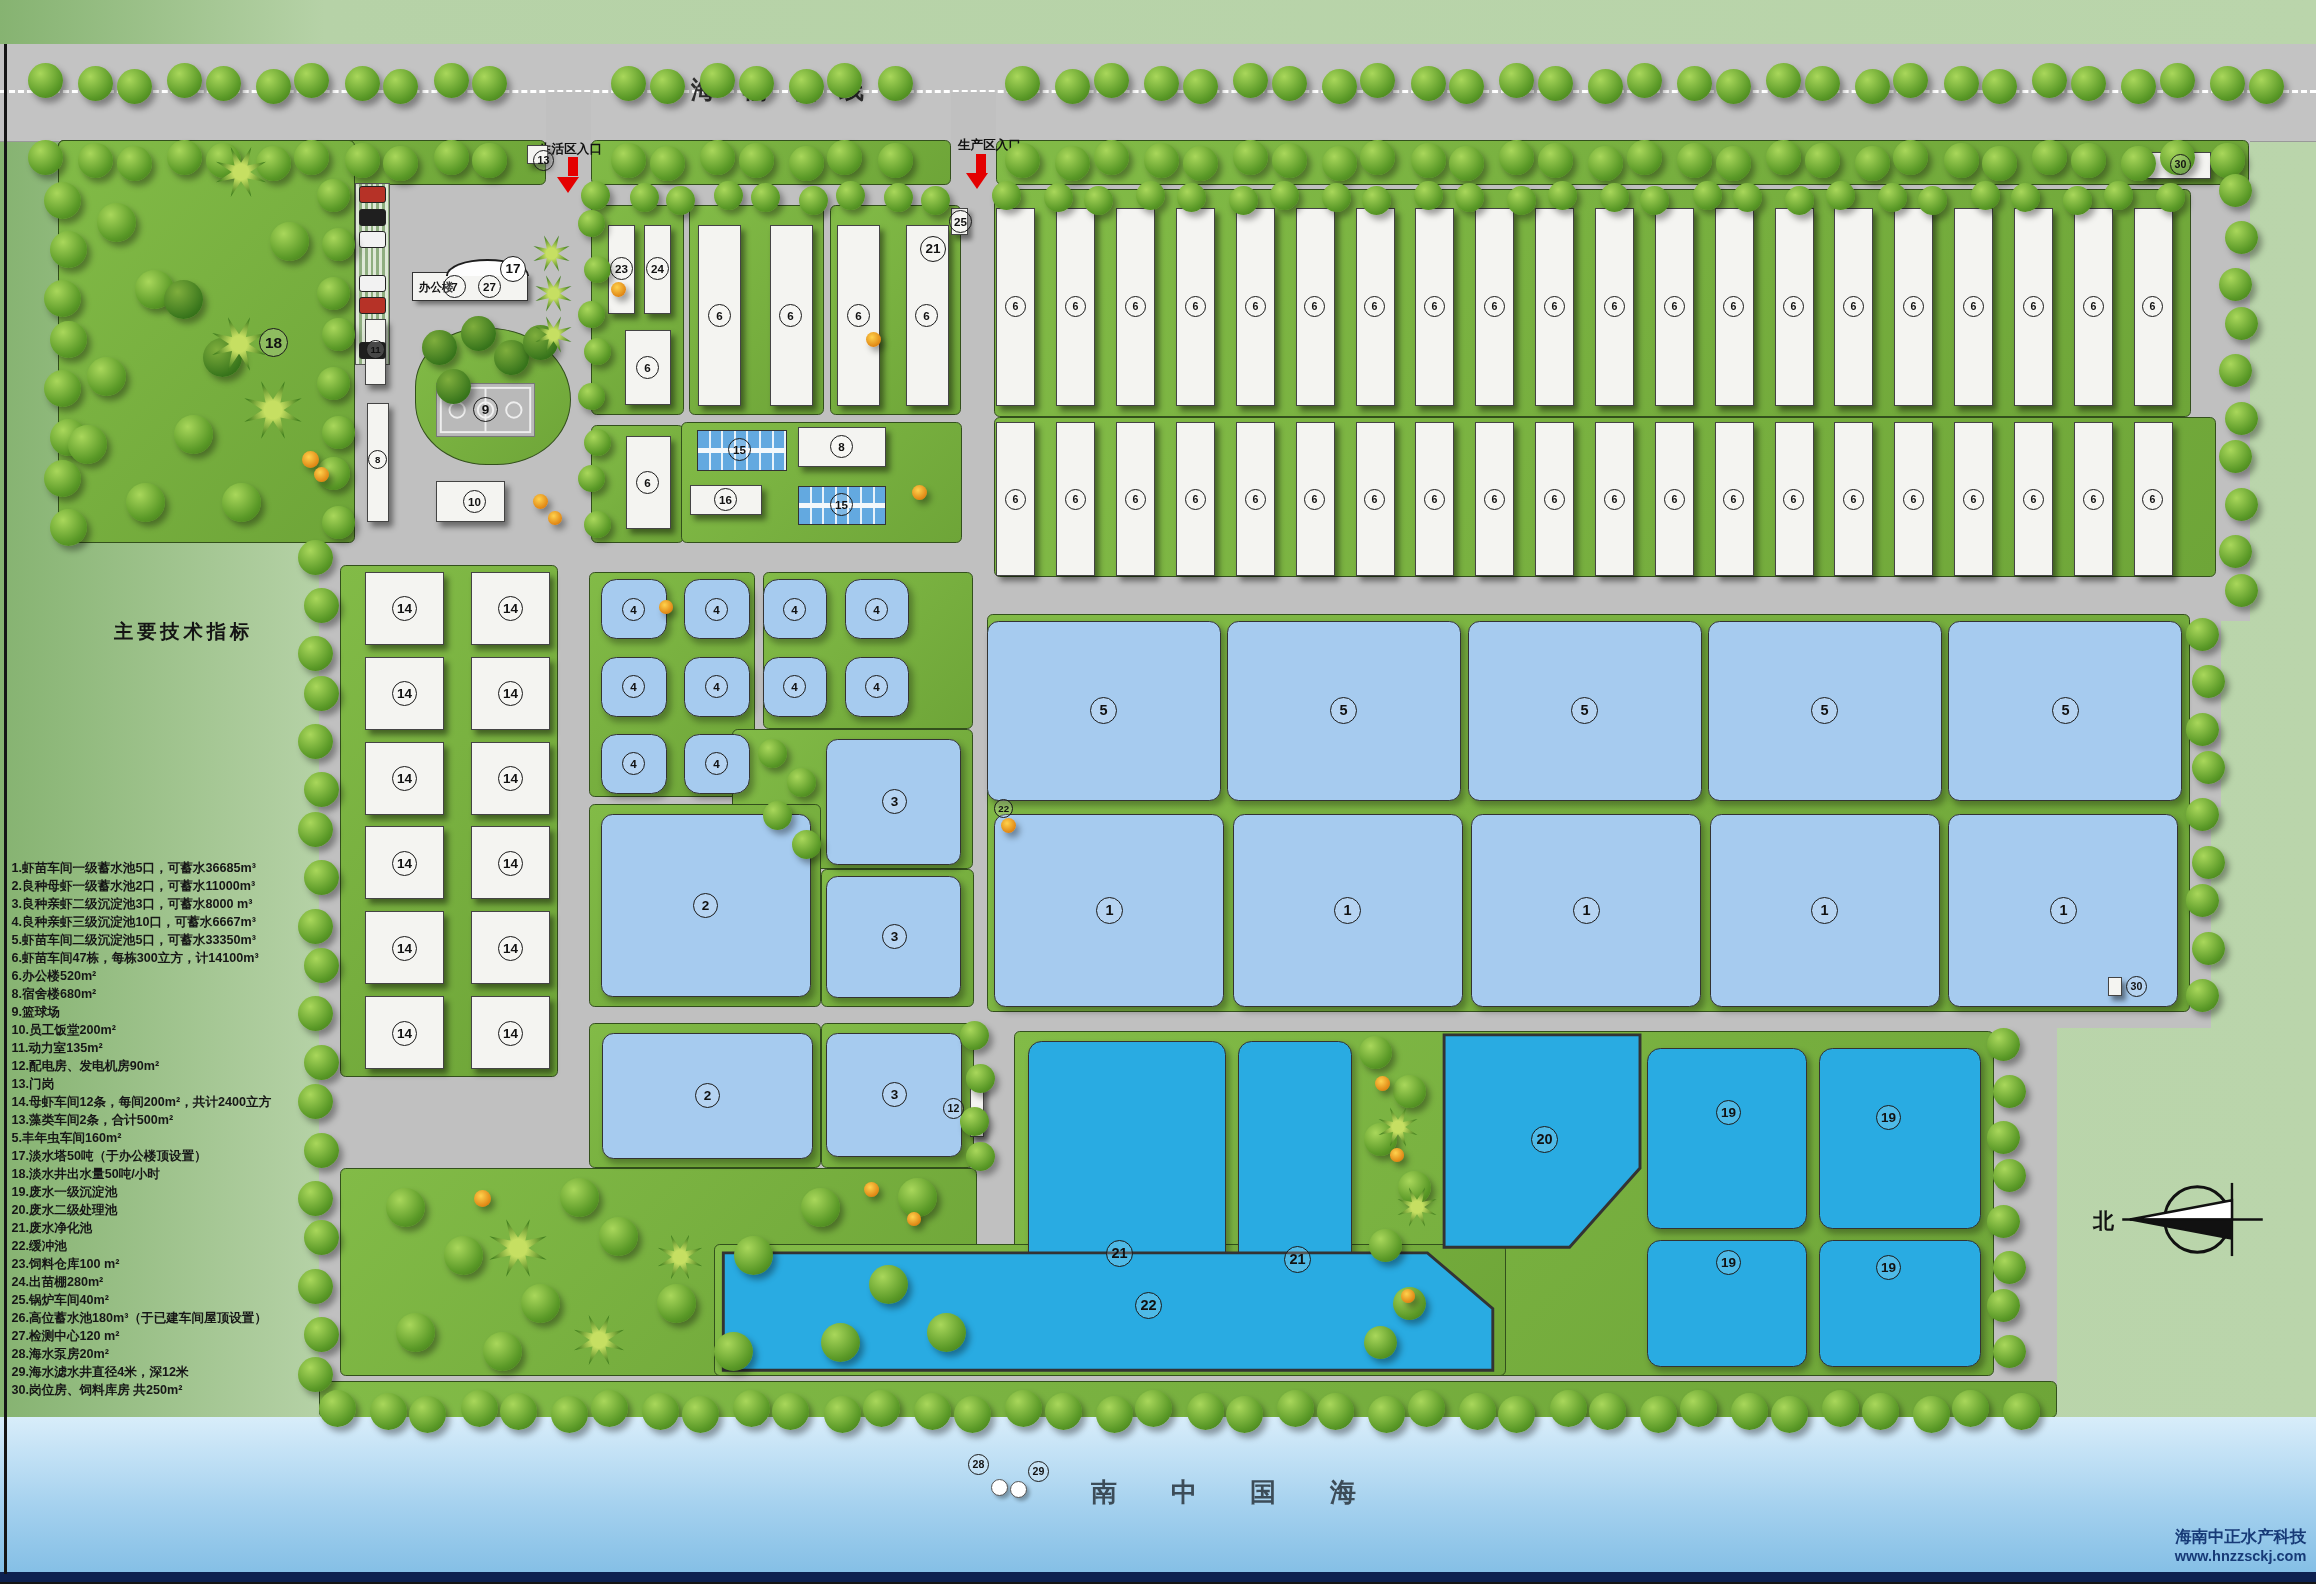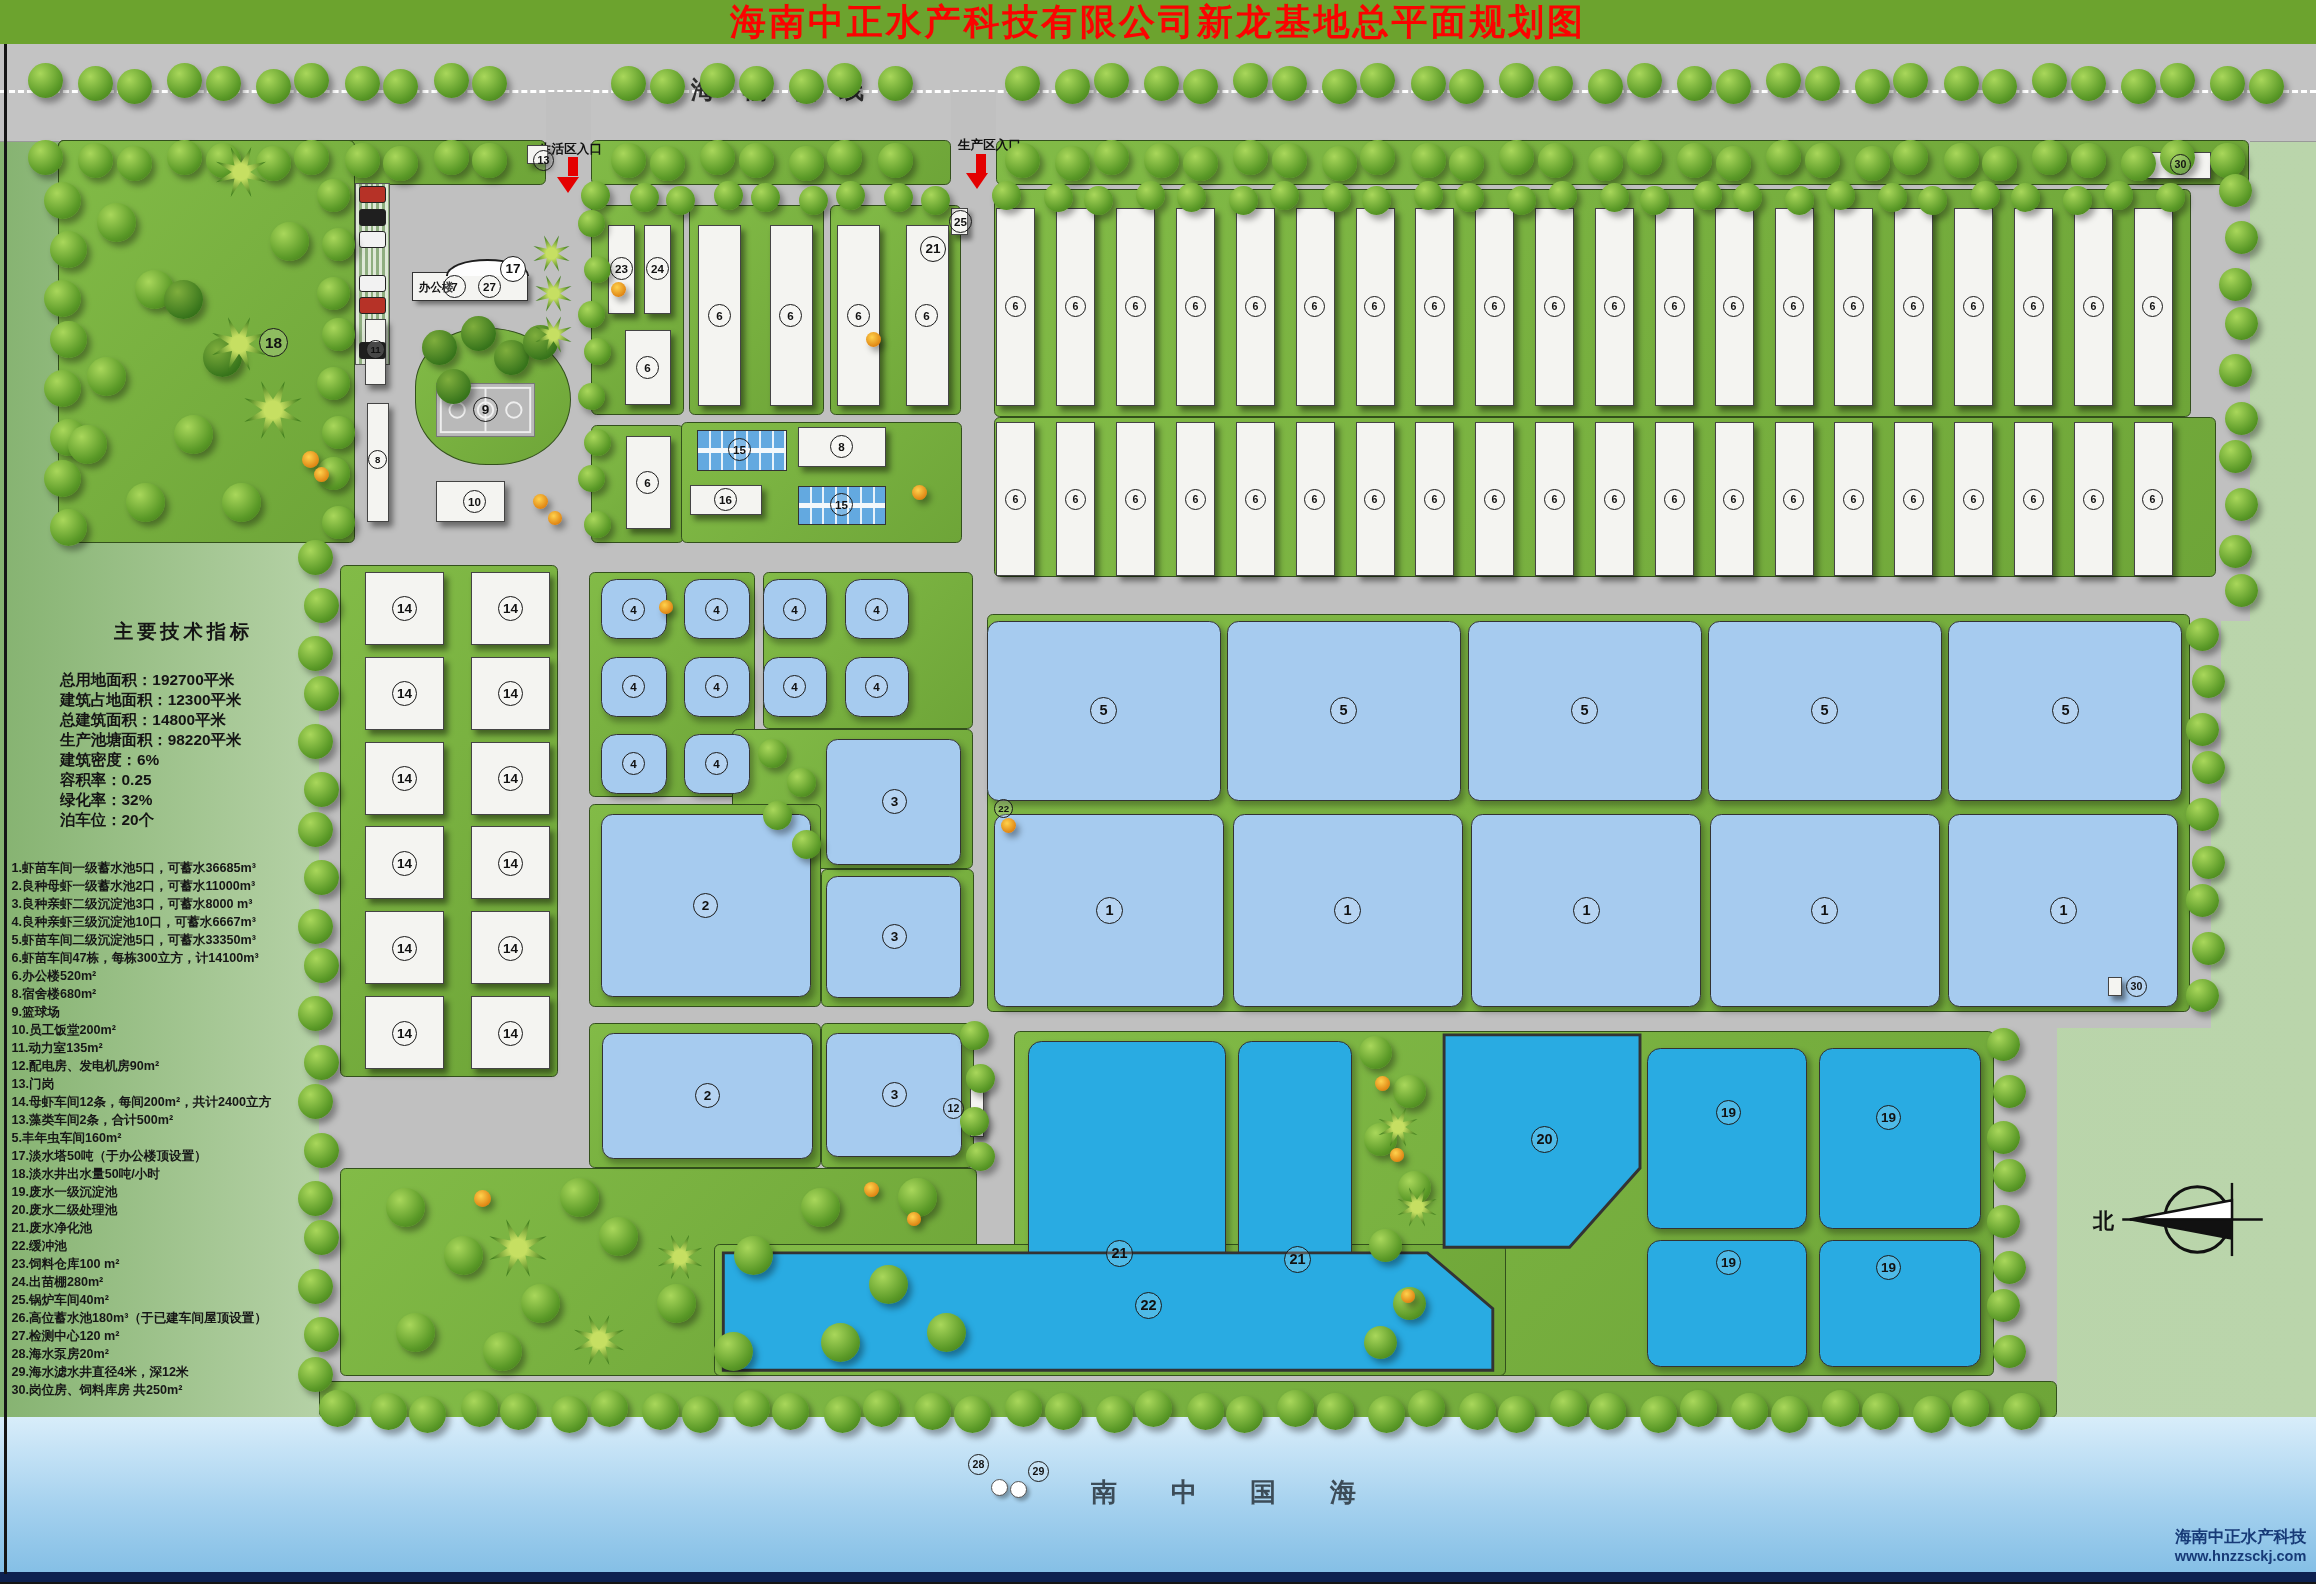--- a/index.html
+++ b/index.html
@@ -68,23 +68,20 @@
     border:2.9px solid #1d1d1d;border-bottom:none;border-radius:100% 100% 0 0/200% 200% 0 0;z-index:4;}
   .court-svg,.compass-svg,.poly-svg{position:absolute;z-index:4;}
   .compass-svg{z-index:7;}
   .north{position:absolute;left:2093px;top:1207px;z-index:7;font-size:21px;font-weight:bold;color:#111;}
 </style>
 </head>
 <body>
 
 <div class="stage">
 
-  <div class="title-band">
-    <span>海南中正水产科技有限公司新龙基地总平面规划图</span>
-  </div>
 
   <div class="road-top">
     <div class="dash"></div>
     <span class="road-char" style="left:691px">海</span>
     <span class="road-char" style="left:743px">榆</span>
     <span class="road-char" style="left:794px">西</span>
     <span class="road-char" style="left:839px">线</span>
   </div>
 
   <span class="ent" style="left:539px;top:141px">生活区入口</span>
@@ -678,30 +675,20 @@
     <rect x="0" y="0" width="103" height="56" fill="#b9b9b9" stroke="#777" stroke-width="2"></rect>
     <rect x="5" y="5" width="93" height="46" fill="none" stroke="#eee" stroke-width="2"></rect>
     <line x1="51.5" y1="5" x2="51.5" y2="51" stroke="#eee" stroke-width="2"></line>
     <circle cx="51.5" cy="28" r="8" fill="none" stroke="#eee" stroke-width="2"></circle>
     <circle cx="22" cy="28" r="8" fill="none" stroke="#eee" stroke-width="2"></circle>
     <circle cx="81" cy="28" r="8" fill="none" stroke="#eee" stroke-width="2"></circle>
   </svg>
 
   <div class="indicators">
     <div class="ind-title">主要技术指标</div>
-    <div id="ind-lines">
-        <div class="ind-line">总用地面积：192700平米</div>
-        <div class="ind-line">建筑占地面积：12300平米</div>
-        <div class="ind-line">总建筑面积：14800平米</div>
-        <div class="ind-line">生产池塘面积：98220平米</div>
-        <div class="ind-line">建筑密度：6%</div>
-        <div class="ind-line">容积率：0.25</div>
-        <div class="ind-line">绿化率：32%</div>
-        <div class="ind-line">泊车位：20个</div>
-      </div>
   </div>
 
   <div class="legend" id="legend">
       <div class="leg-line">1.虾苗车间一级蓄水池5口，可蓄水36685m³</div>
       <div class="leg-line">2.良种母虾一级蓄水池2口，可蓄水11000m³</div>
       <div class="leg-line">3.良种亲虾二级沉淀池3口，可蓄水8000 m³</div>
       <div class="leg-line">4.良种亲虾三级沉淀池10口，可蓄水6667m³</div>
       <div class="leg-line">5.虾苗车间二级沉淀池5口，可蓄水33350m³</div>
       <div class="leg-line">6.虾苗车间47栋，每栋300立方，计14100m³</div>
       <div class="leg-line">6.办公楼520m²</div>

